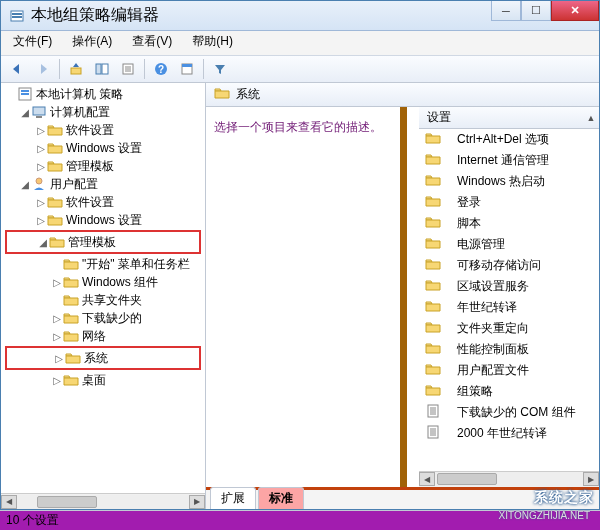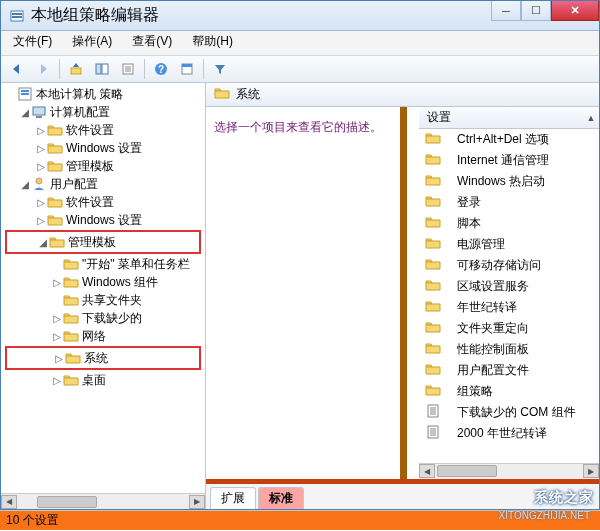--- a/index.html
+++ b/index.html
@@ -48,25 +48,25 @@
 .rlist-wrap { width: 180px; display: flex; flex-direction: column; margin-left: 12px; }
 .rlist-header { height: 22px; background: linear-gradient(#fafcff,#e8eef7); border-bottom: 1px solid #c0c8d4; padding-left: 8px; font-size: 12px; display: flex; align-items: center; justify-content: space-between; }
 .rlist-header .tri { width: 16px; text-align: center; color: #555; font-size: 9px; }
 .rlist { flex: 1; overflow-y: auto; overflow-x: hidden; }
 .rlist::-webkit-scrollbar { width: 16px; }
 .rlist::-webkit-scrollbar-track { background: #f0f0f0; }
 .rlist::-webkit-scrollbar-thumb { background: #c8d0dc; border: 1px solid #a0b0c8; border-radius: 2px; }
 .ritem { display: flex; align-items: center; height: 21px; padding-left: 6px; font-size: 12px; gap: 16px; }
 .rlist-hscroll { height: 16px; background: #f0f0f0; border-top: 1px solid #ccc; display: flex; }
 
-.tabs { height: 30px; display: flex; align-items: flex-end; padding-left: 4px; border-top: 5px solid #c2410c; background: #f4f4f4; font-size: 12px; }
+.tabs { height: 22px; display: flex; align-items: flex-end; padding-left: 4px; border-top: 3px solid #c2410c; background: #f4f4f4; font-size: 12px; }
 .tab { padding: 2px 10px; border: 1px solid #c0c8d4; border-bottom: none; background: #fff; border-radius: 3px 3px 0 0; margin-right: 2px; }
 .tab.inactive { background: #fca5a5; font-weight: bold; }
 
-.status { height: 20px; background: #f97316; border-top: 1px solid #c0c8d4; font-size: 12px; padding-left: 6px; display: flex; align-items: center; }
+.status { height: 20px; background: #a21caf; border-top: 1px solid #c0c8d4; font-size: 12px; padding-left: 6px; display: flex; align-items: center; }
 
 svg.folder path.body { fill: #f7d774; stroke: #c9a227; }
 svg.folder path.tab { fill: #f7e3a1; stroke: #c9a227; }
 svg.gear { fill: #888; }
 svg.doc rect { fill: #fff; stroke: #888; }
 svg.doc line { stroke: #888; }
 svg.arrow { fill: #3a72b8; }
 svg.help circle { fill: #4a90e2; }
 svg.help text { fill: #fff; font-size: 10px; font-weight: bold; }
 

